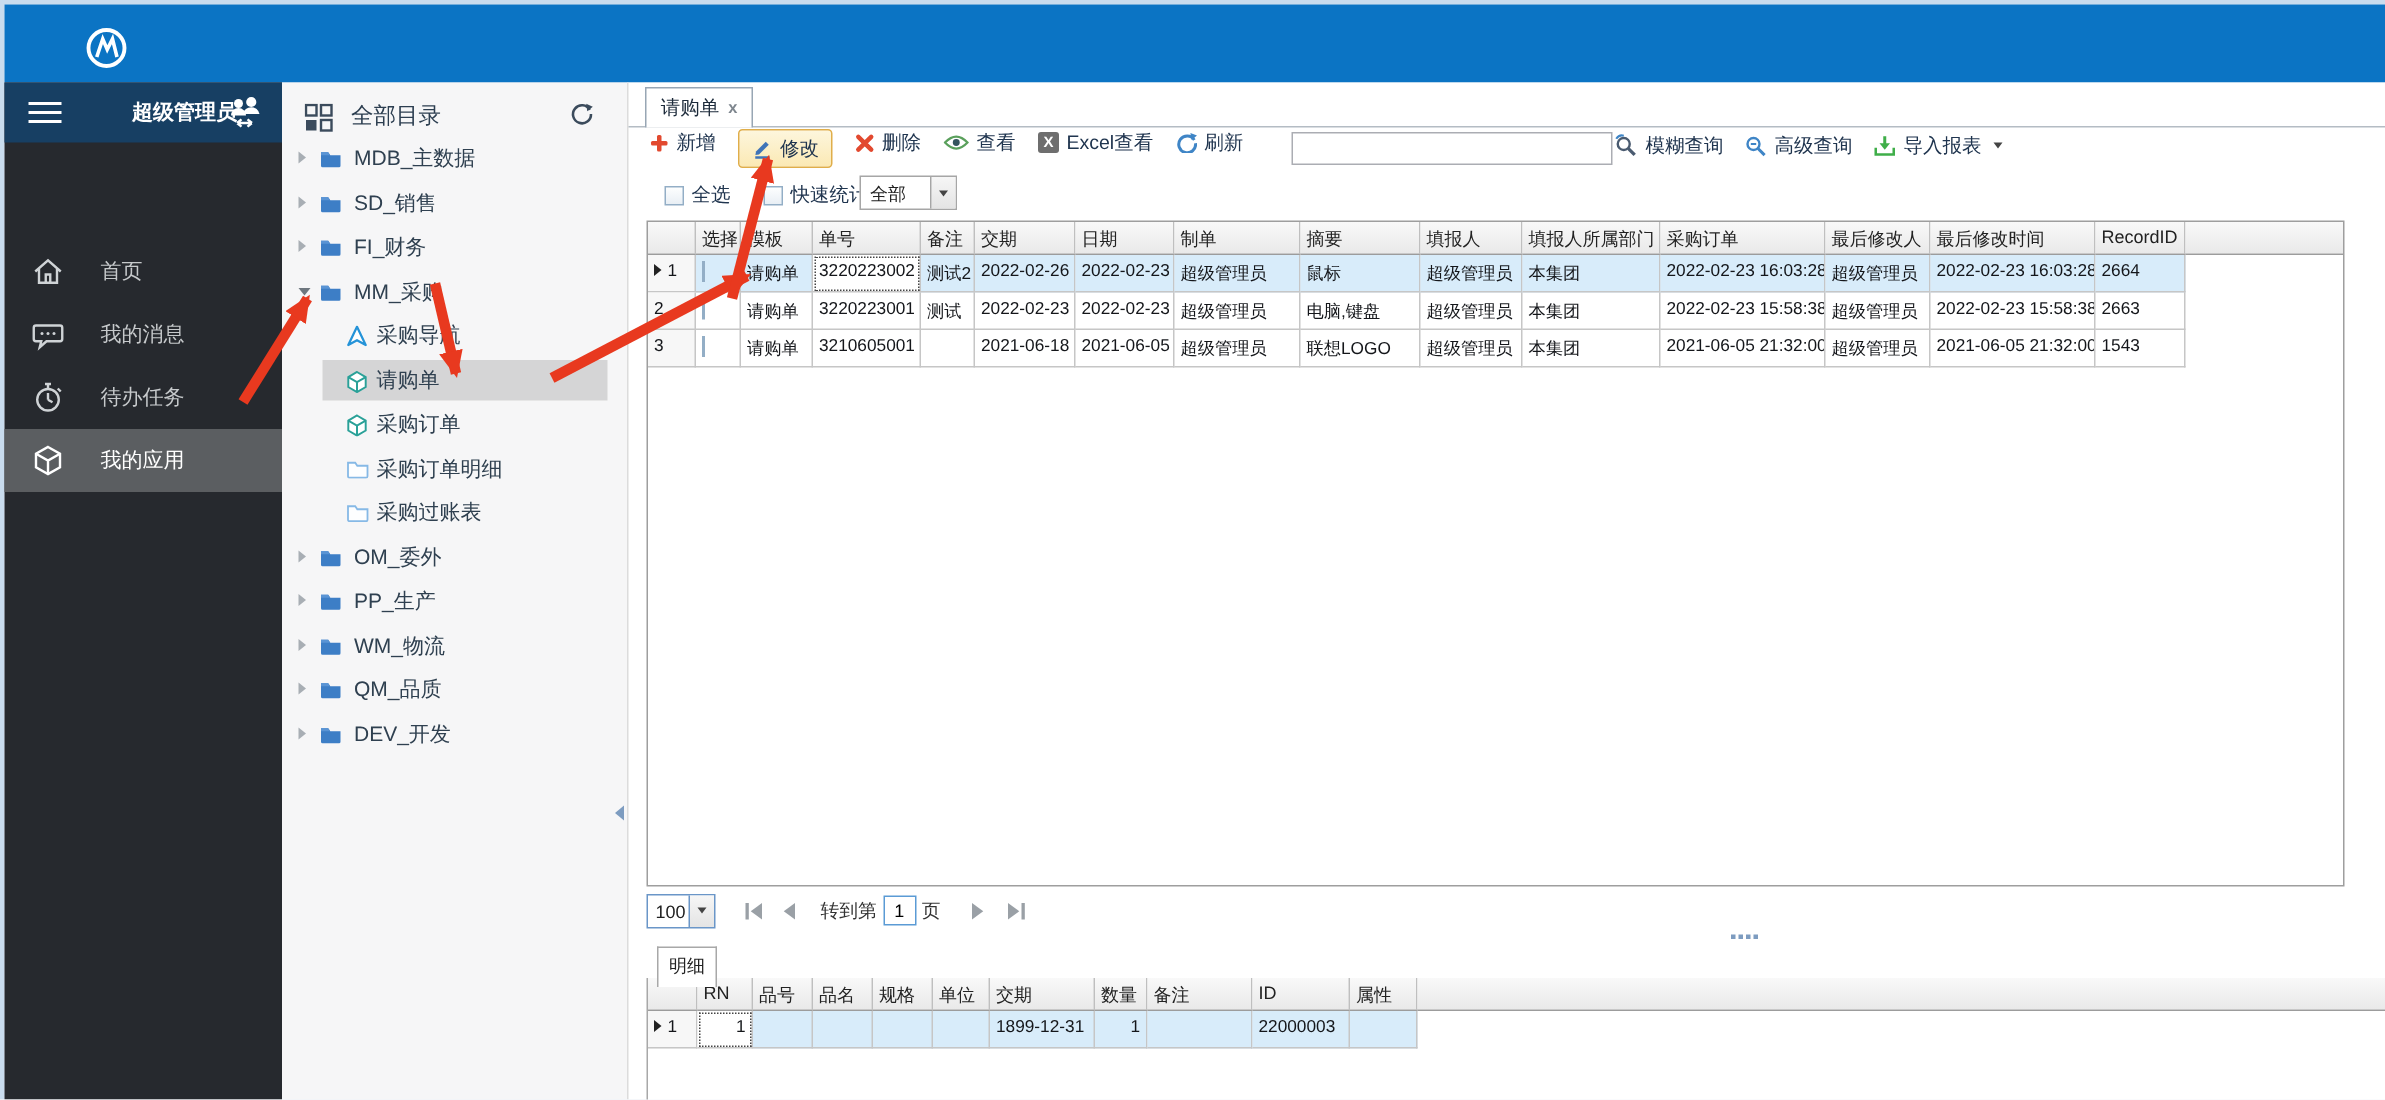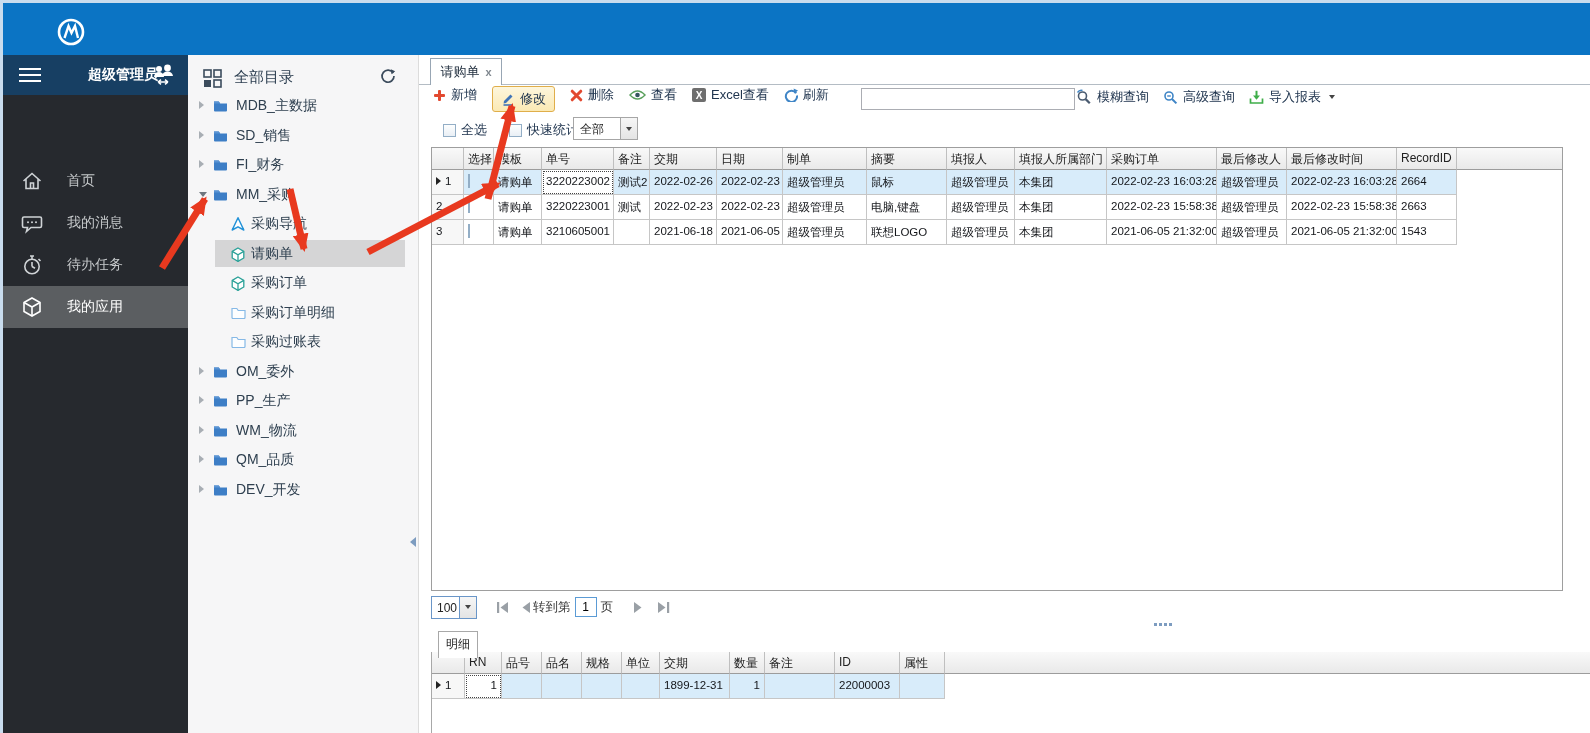--- a/index.html
+++ b/index.html
@@ -523,21 +523,21 @@
         <svg width="16" height="13" viewBox="0 0 16 13">
           <rect x="2" y="1" width="2.2" height="11" fill="#9aa0a6"></rect>
           <polygon points="13,1 13,12 5.5,6.5" fill="#9aa0a6"></polygon>
         </svg>
       </span>
     <span class="pg-btn" style="margin-left:8px">
         <svg width="14" height="13" viewBox="0 0 14 13">
           <polygon points="11,1 11,12 3.5,6.5" fill="#9aa0a6"></polygon>
         </svg>
       </span>
-    <div id="goto-wrap" style="">
+    <div id="goto-wrap" style="margin-left:14px">
       <span>转到第</span>
       <input id="page-input" style="margin: 0px 4px;" value="1">
       <span>页</span>
     </div>
     <span class="pg-btn" style="margin-left:18px">
         <svg width="14" height="13" viewBox="0 0 14 13">
           <polygon points="3,1 3,12 10.5,6.5" fill="#9aa0a6"></polygon>
         </svg>
       </span>
     <span class="pg-btn" style="margin-left:10px">

